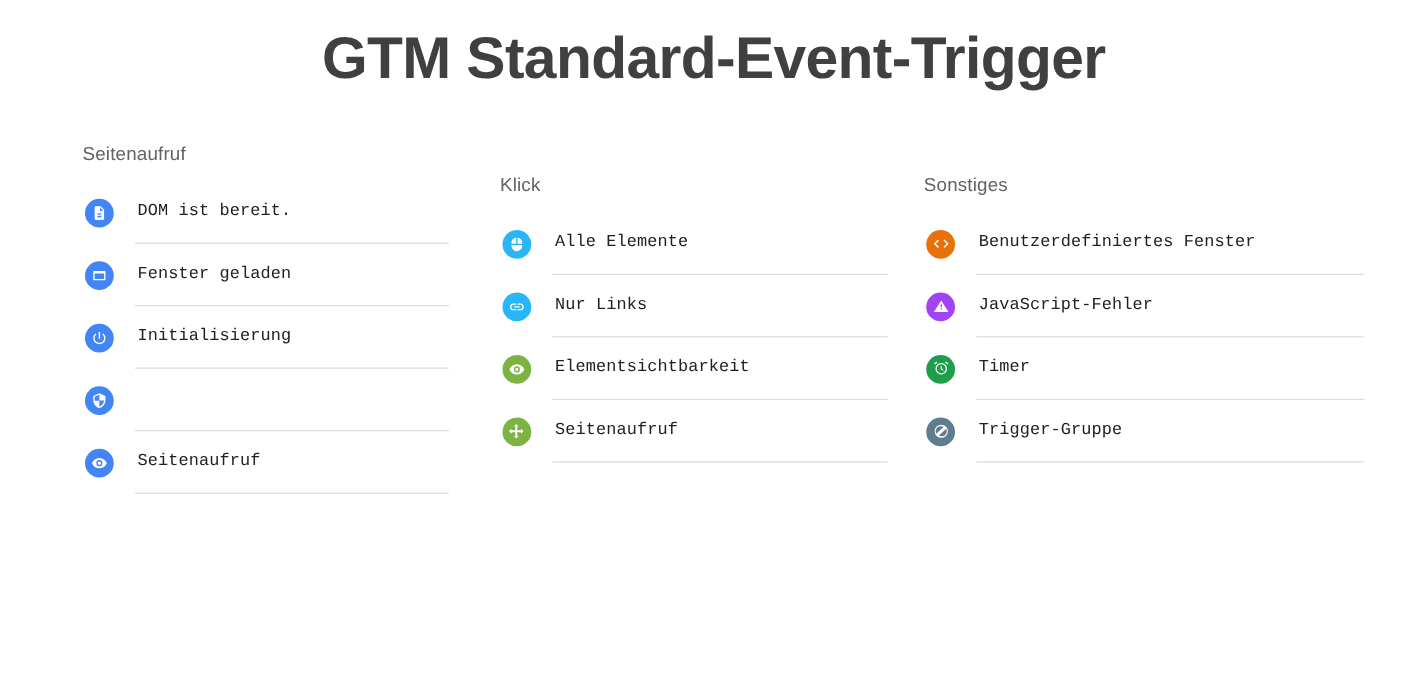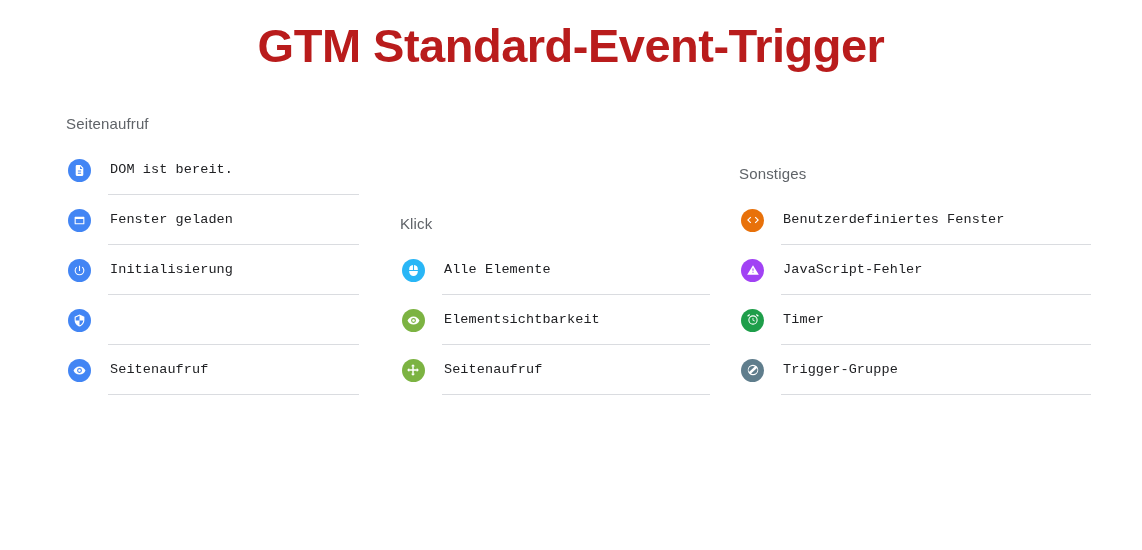--- a/index.html
+++ b/index.html
@@ -12,31 +12,31 @@
     height: 550px;
     font-family: "Liberation Sans", sans-serif;
     overflow: hidden;
     position: relative;
   }
 
   .page-title {
     text-align: center;
     font-size: 47px;
     font-weight: bold;
-    color: #b91c1c;
+    color: #404040;
     letter-spacing: -0.5px;
     margin: 0;
     padding-top: 19px;
     line-height: 1.15;
     font-family: "Liberation Sans", sans-serif;
   }
 
   .columns {
     display: flex;
-    align-items: flex-end;
+    align-items: center;
     padding-left: 66px;
     padding-right: 51px;
     margin-top: 41px;
     box-sizing: border-box;
     width: 1142px;
   }
 
   .column {
     box-sizing: border-box;
   }
@@ -160,20 +160,28 @@
         <div class="section-header">Klick</div>
         <ul class="item-list">
           <li class="item">
             <span class="item-icon" style="background: rgb(41, 182, 246);">
               <svg width="13" height="13" viewBox="0 0 24 24">
                 <path fill="white" d="M11 2.05A8 8 0 0 0 4 10v1h7V2.05zM13 2.05V11h7v-1a8 8 0 0 0-7-7.95zM4 13v1a8 8 0 0 0 16 0v-1H4z"></path>
               </svg>
             </span>
             <span class="item-label">Alle Elemente</span>
           </li>
+          <li class="item">
+            <span class="item-icon" style="background: rgb(41, 182, 246);">
+              <svg width="13" height="13" viewBox="0 0 24 24">
+                <path fill="white" d="M3.9 12c0-1.71 1.39-3.1 3.1-3.1h4V7H7a5 5 0 0 0 0 10h4v-1.9H7c-1.71 0-3.1-1.39-3.1-3.1zM8 13h8v-2H8v2zm9-6h-4v1.9h4c1.71 0 3.1 1.39 3.1 3.1s-1.39 3.1-3.1 3.1h-4V17h4a5 5 0 0 0 0-10z"></path>
+              </svg>
+            </span>
+            <span class="item-label">Nur Links</span>
+          </li>
         </ul>
       </div>
       <div class="section">
         <ul class="item-list">
           <li class="item">
             <span class="item-icon" style="background: rgb(124, 179, 66);">
               <svg width="13" height="13" viewBox="0 0 24 24">
                 <path fill="white" d="M12 4.5C7 4.5 2.73 7.61 1 12c1.73 4.39 6 7.5 11 7.5s9.27-3.11 11-7.5c-1.73-4.39-6-7.5-11-7.5zm0 12a4.5 4.5 0 1 1 0-9 4.5 4.5 0 0 1 0 9zm0-7a2.5 2.5 0 1 0 0 5 2.5 2.5 0 0 0 0-5z"></path>
               </svg>
             </span>

